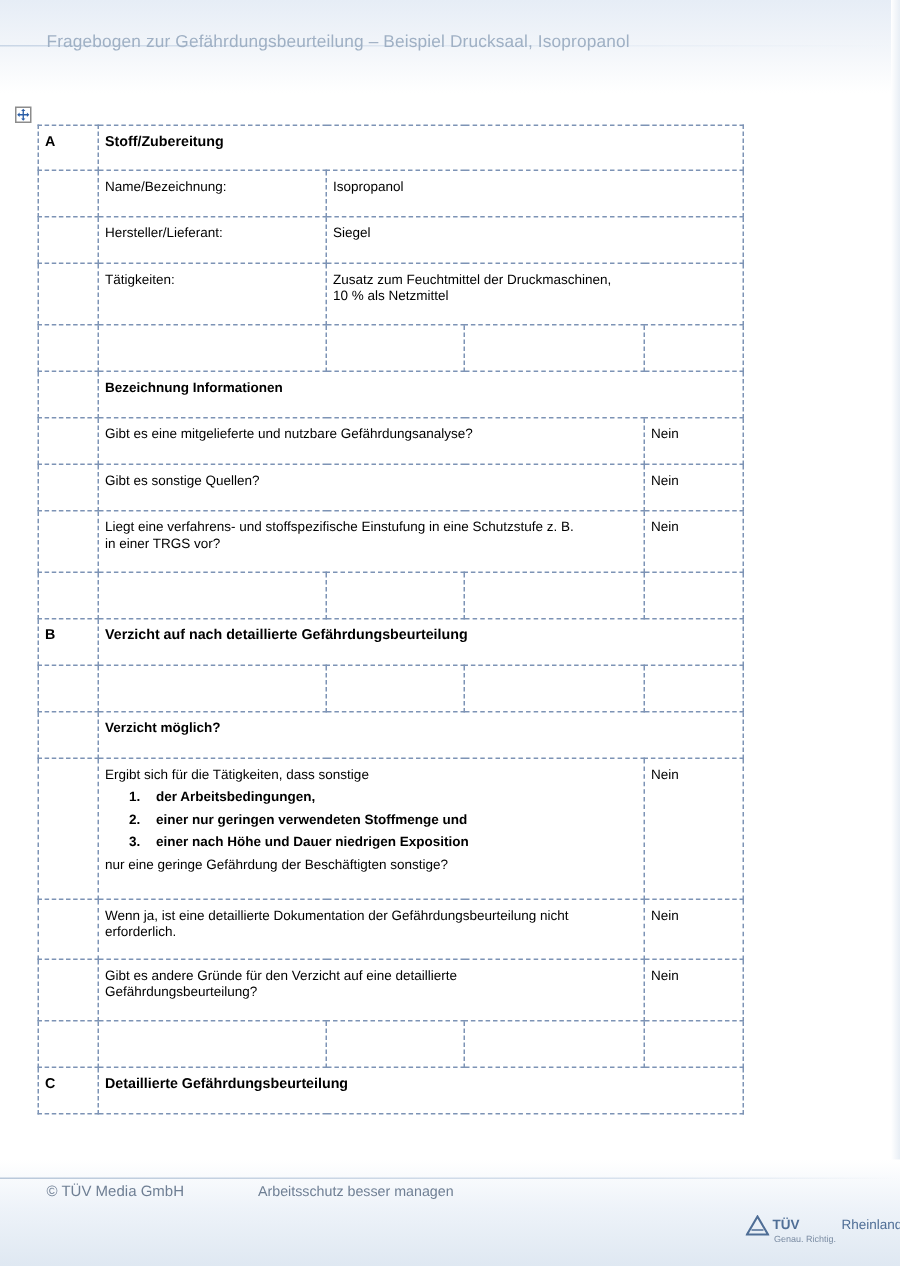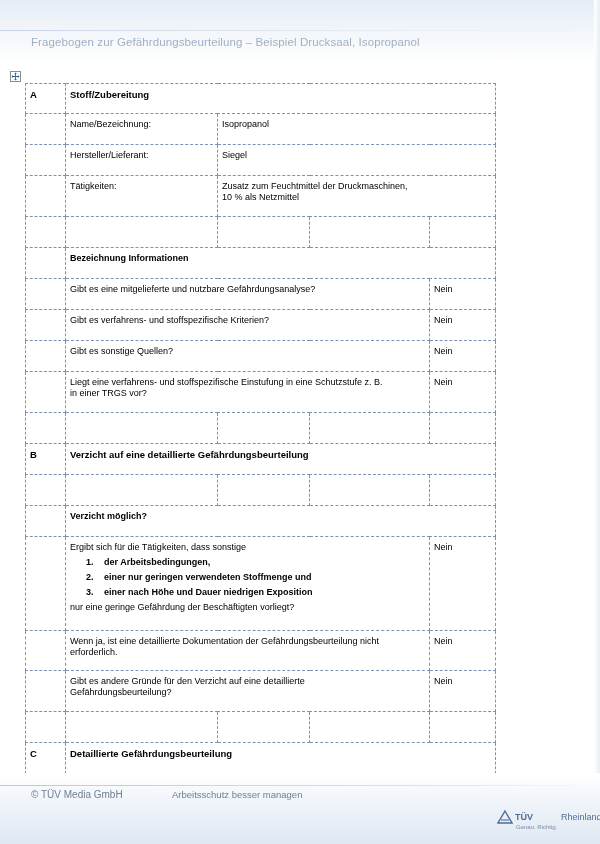--- a/index.html
+++ b/index.html
@@ -11,21 +11,21 @@
   }
   .header-band {
     position: absolute; left: 0; top: 0; width: 600px; height: 62px;
     background: linear-gradient(180deg, #e6edf6 0%, #f3f6fa 55%, #ffffff 100%);
   }
   .header-line {
     position: absolute; left: 0; top: 30px; width: 600px; height: 1px;
     background: linear-gradient(90deg, #c9d6e6 0%, #e4ebf4 60%, rgba(255,255,255,0) 100%);
   }
   .header-title {
-    position: absolute; left: 31px; top: 36px; font-size: 11.5px; color: #9fb0c4;
+    position: absolute; left: 31px; top: 22px; font-size: 11.5px; color: #9fb0c4;
     letter-spacing: 0.1px;
   }
   .right-edge {
     position: absolute; left: 594px; top: 0; width: 6px; height: 844px;
     background: linear-gradient(90deg, #ffffff, #e8eef5);
   }
   .move-handle {
     position: absolute; left: 10px; top: 71px; width: 11px; height: 11px;
     border: 1px solid #8c8c8c; background: #fff; box-sizing: border-box;
     display: flex; align-items: center; justify-content: center;
@@ -132,66 +132,61 @@
     <td></td>
     <td class="bold" colspan="4">Bezeichnung Informationen</td>
   </tr>
   <tr style="height:31px">
     <td></td>
     <td colspan="3">Gibt es eine mitgelieferte und  nutzbare Gefährdungsanalyse?</td>
     <td>Nein</td>
   </tr>
   <tr style="height:31px">
     <td></td>
-    <td colspan="3">Gibt es verfahrens- und stoffspezifische Kriterien?</td>
-    <td>Nein</td>
-  </tr>
-  <tr style="height:31px">
-    <td></td>
     <td colspan="3">Gibt es sonstige Quellen?</td>
     <td>Nein</td>
   </tr>
   <tr style="height:41px">
     <td></td>
     <td colspan="3">
       <span>Liegt eine verfahrens- und stoffspezifische Einstufung in eine Schutzstufe z. B.</span><br>
       <span>in einer TRGS vor?</span>
     </td>
     <td>Nein</td>
   </tr>
   <tr style="height:31px">
     <td></td>
     <td></td>
     <td></td>
     <td></td>
     <td></td>
   </tr>
   <tr style="height:31px">
     <td class="sec">B</td>
-    <td class="sec" colspan="4">Verzicht auf eine detaillierte Gefährdungsbeurteilung</td>
+    <td class="sec" colspan="4">Verzicht auf nach detaillierte Gefährdungsbeurteilung</td>
   </tr>
   <tr style="height:31px">
     <td></td>
     <td></td>
     <td></td>
     <td></td>
     <td></td>
   </tr>
   <tr style="height:31px">
     <td></td>
     <td class="bold" colspan="4">Verzicht möglich?</td>
   </tr>
   <tr style="height:94px">
     <td></td>
     <td colspan="3">
       <span>Ergibt sich für die Tätigkeiten, dass sonstige</span>
       <span class="list-item"><span class="num">1.</span><span>der Arbeitsbedingungen,</span></span>
       <span class="list-item"><span class="num">2.</span><span>einer nur geringen  verwendeten Stoffmenge und</span></span>
       <span class="list-item"><span class="num">3.</span><span>einer nach Höhe und Dauer niedrigen  Exposition</span></span>
-      <span>nur eine geringe Gefährdung der Beschäftigten vorliegt?</span>
+      <span>nur eine geringe Gefährdung der Beschäftigten sonstige?</span>
     </td>
     <td>Nein</td>
   </tr>
   <tr style="height:40px">
     <td></td>
     <td colspan="3">
       <span>Wenn ja, ist eine detaillierte Dokumentation der Gefährdungsbeurteilung  nicht</span><br>
       <span>erforderlich.</span>
     </td>
     <td>Nein</td>

